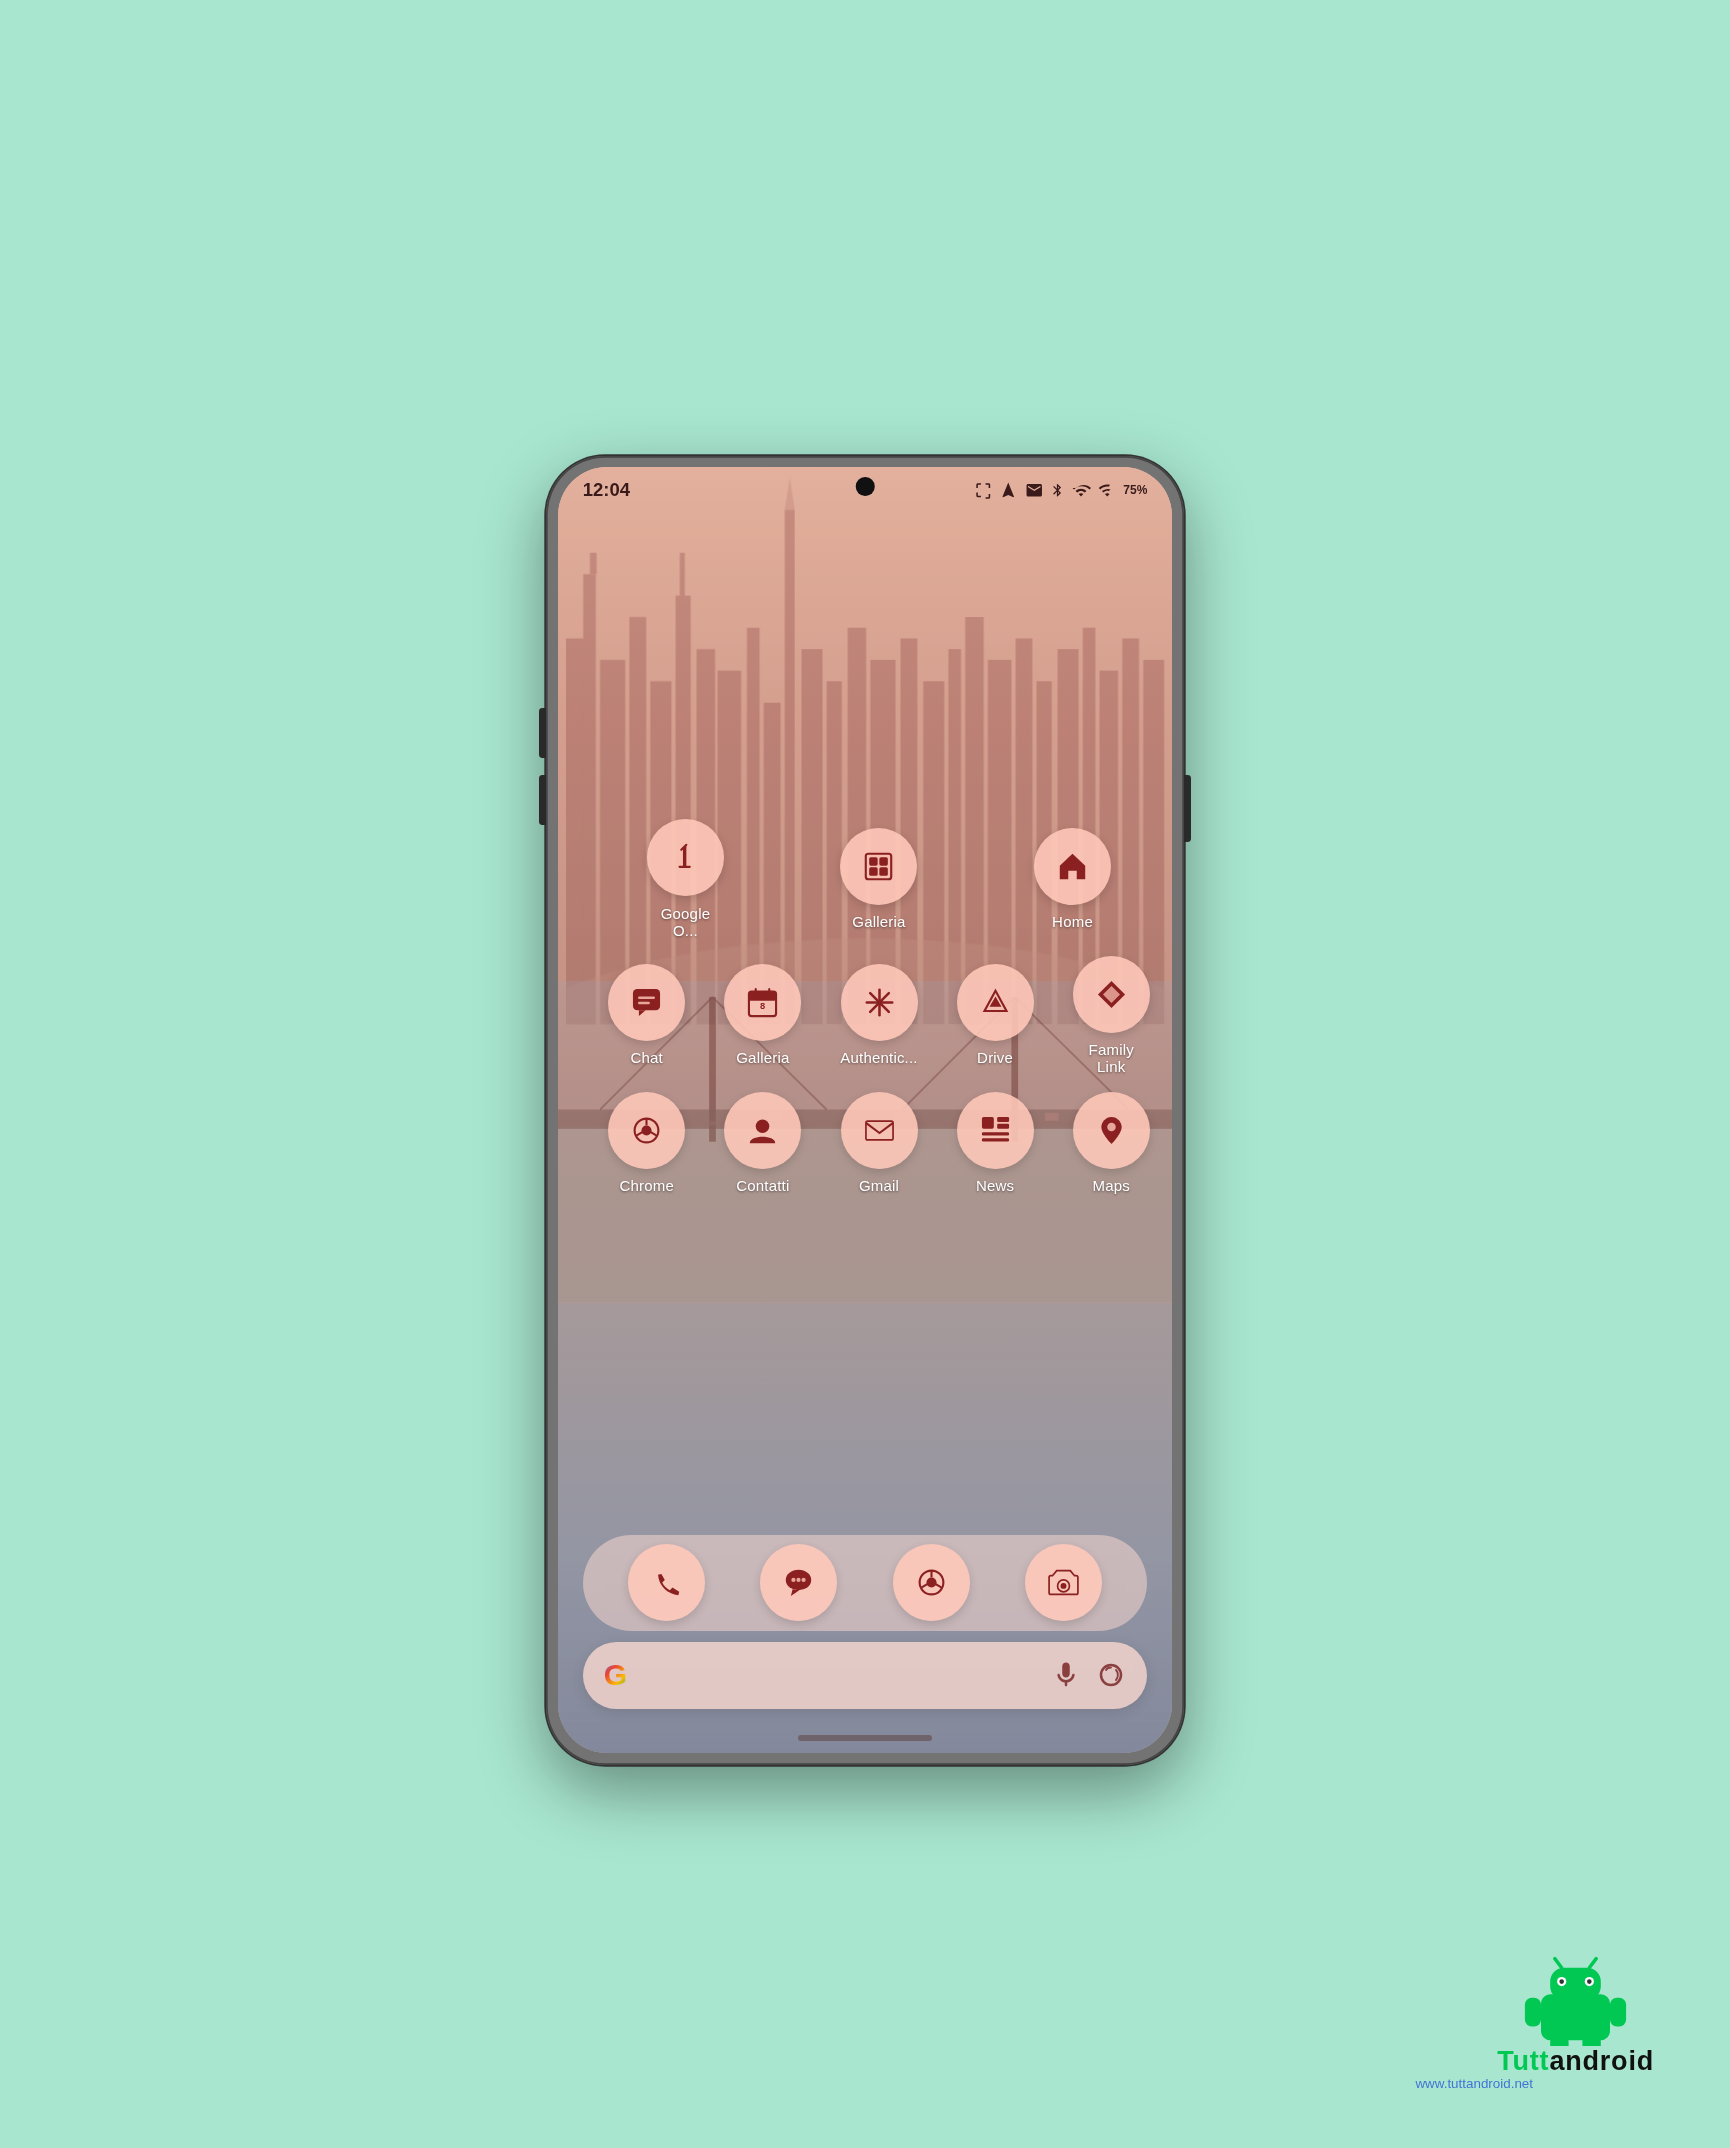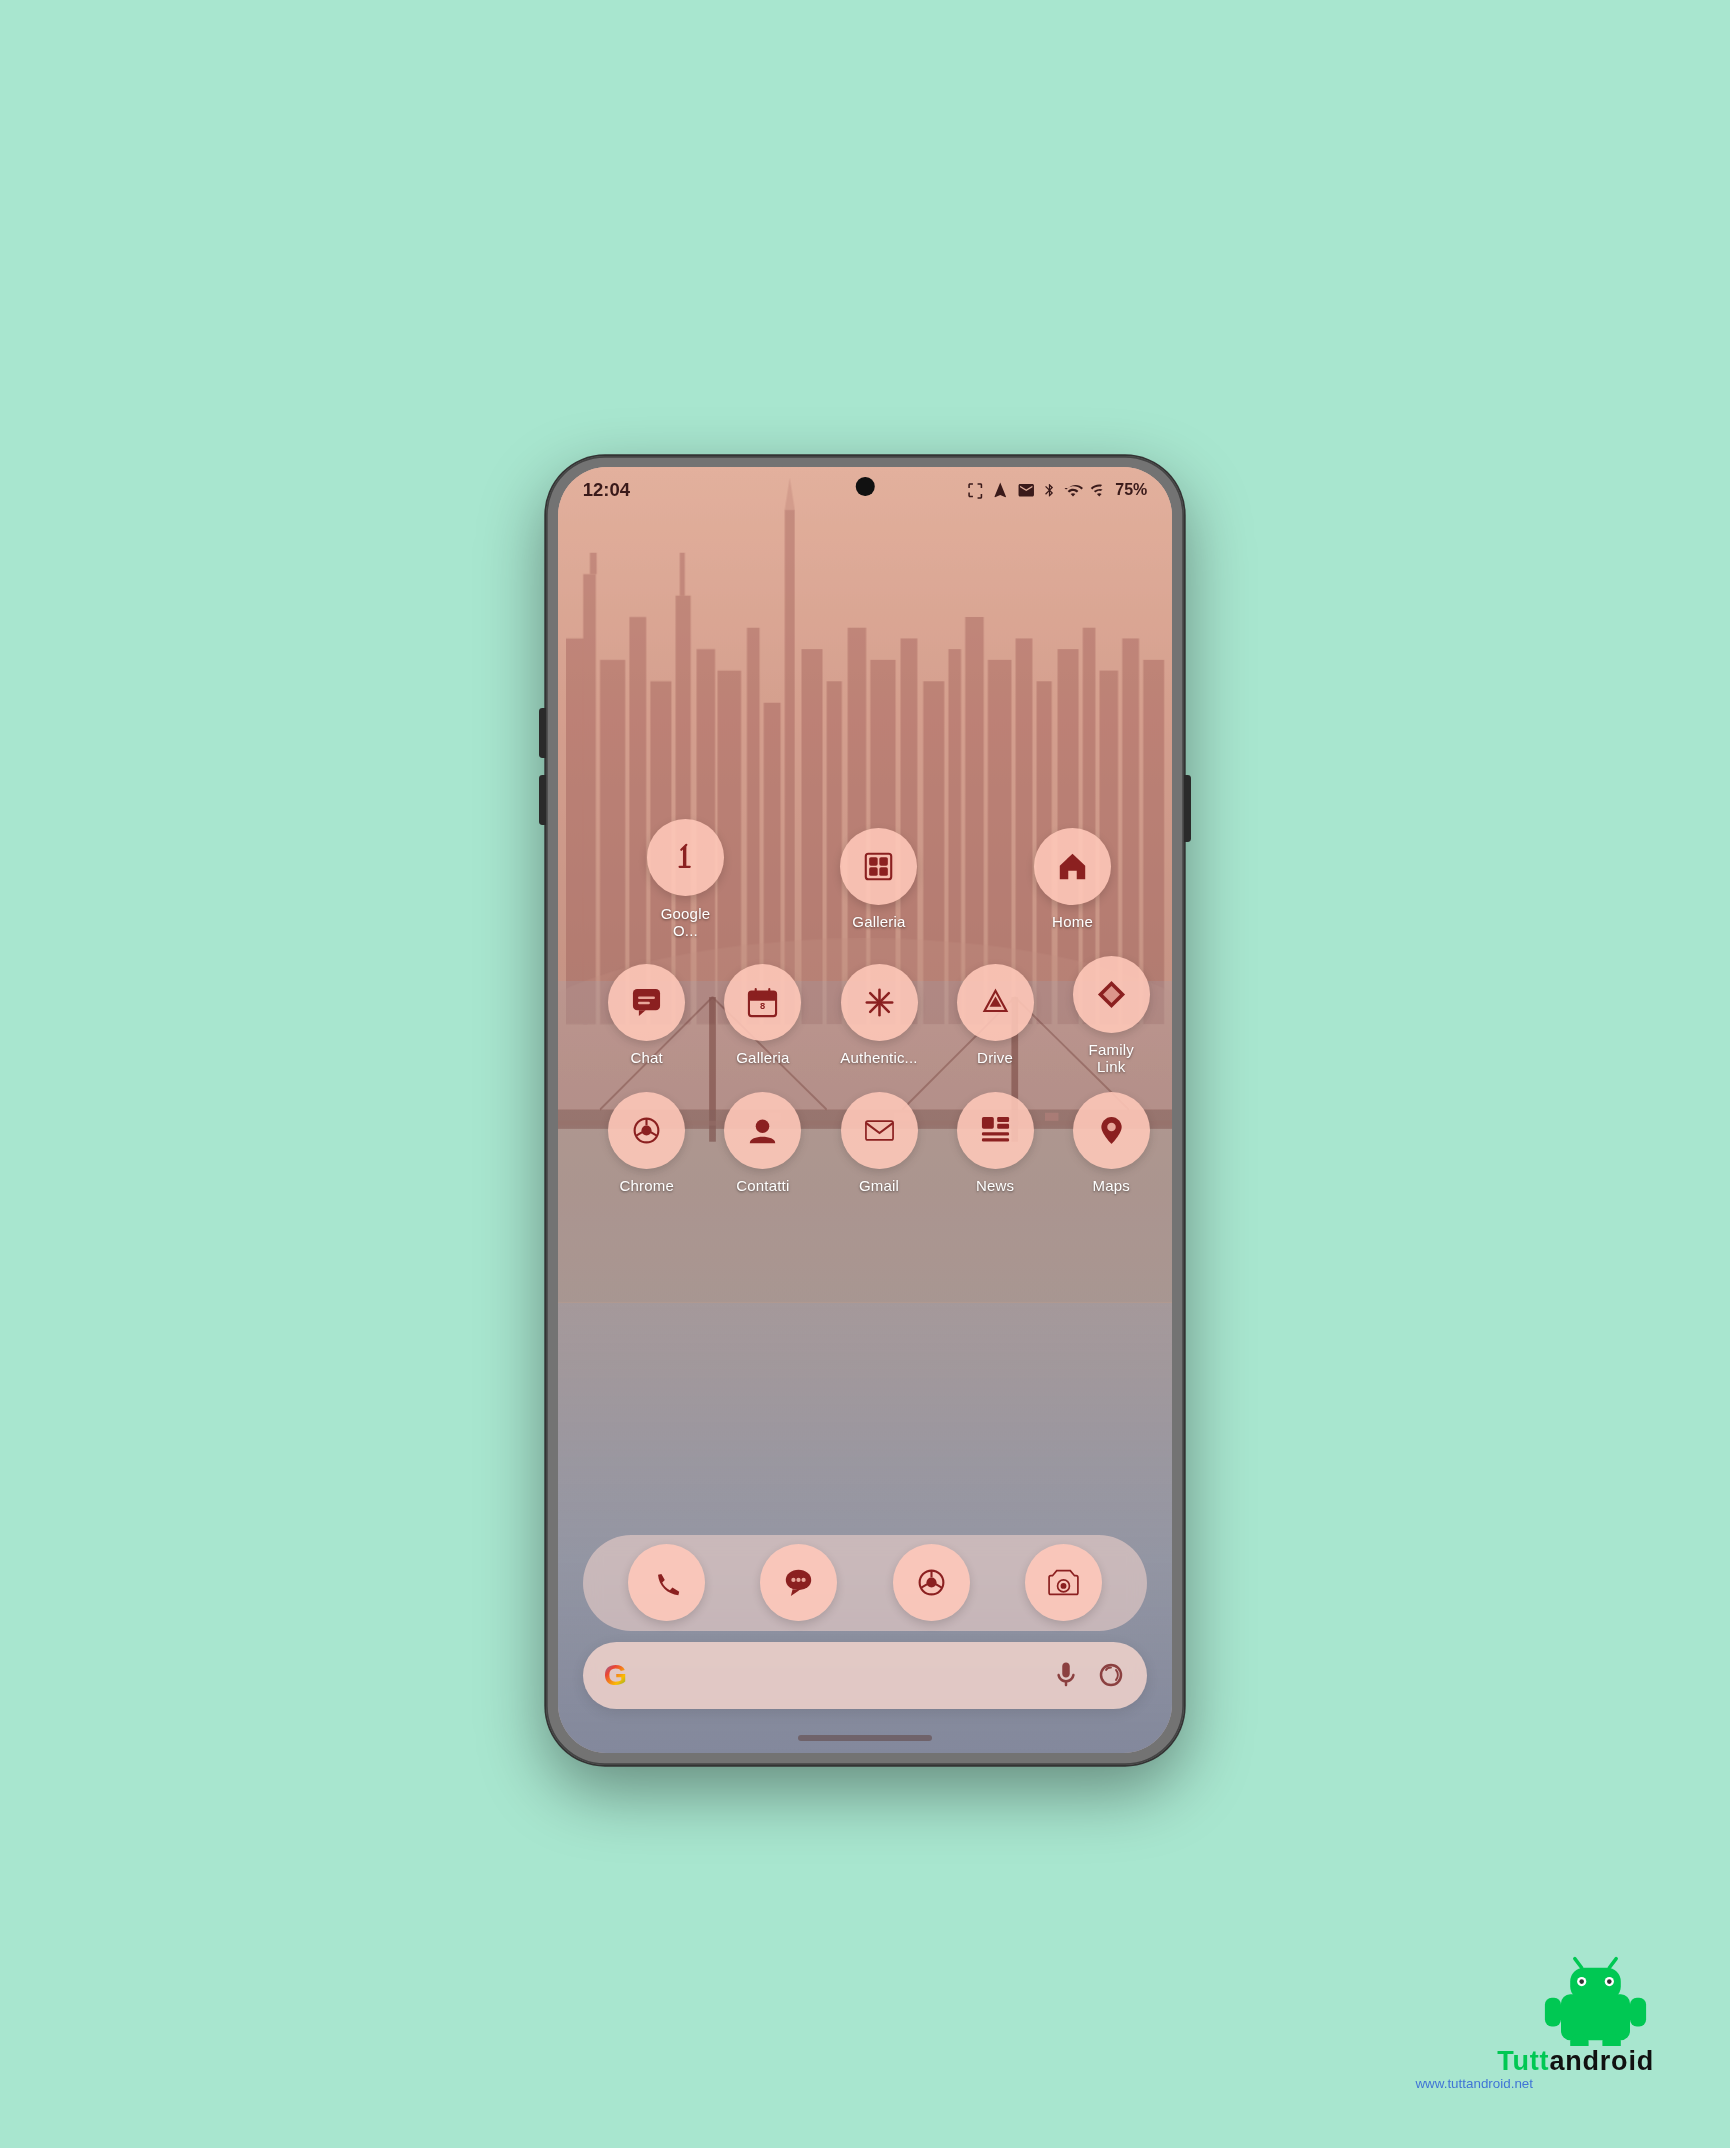--- a/index.html
+++ b/index.html
@@ -379,21 +379,21 @@
           </svg>
 
           <svg width="20" height="18.5" viewBox="0 0 24 24" fill="#3a1a1a">
             <path d="M1 9l2 2c5.52-5.52 14.48-5.52 20 0l2-2C19.93 3.93 11.07 3.93 6 9zm8 8l3 3 3-3c-1.65-1.66-4.34-1.66-6 0zm-4-4l2 2c2.76-2.76 7.24-2.76 10 0l2-2C15.14 9.14 8.87 9.14 5 13z"></path>
           </svg>
 
           <svg width="18.5" height="18.5" viewBox="0 0 24 24" fill="#3a1a1a">
             <path d="M1 9l2 2c2.88-2.88 6.79-4.08 10.53-3.62l2.19-2.19C10.4 3.72 4.74 5.55 1 9zm8 8l3 3 3-3c-1.66-1.65-4.34-1.65-6 0zm-4-4l2 2c1.93-1.93 4.62-2.6 7.08-2.02L16.27 11C13.18 9.7 9.49 10.27 5 13z"></path>
           </svg>
 
-          <span style="font-size:16px;font-weight:600;color:#3a1a1a;">75%</span>
+          <span style="font-size:12px;font-weight:600;color:#3a1a1a;">75%</span>
         </div>
       </div>
 
       <div class="camera-notch"></div>
 
       <div class="app-grid-container">
 
         <div class="app-row">
           <div class="app-icon">
             <div class="app-icon-circle">
@@ -611,21 +611,21 @@
           </svg>
         </div>
       </div>
 
       <div class="home-indicator"></div>
 
     </div>
   </div>
 </div>
 
-<div style="position:absolute;bottom:71px;right:76px;display:flex;flex-direction:column;align-items:flex-end;">
+<div style="position:absolute;bottom:71px;right:76px;display:flex;flex-direction:column;align-items:center;">
 
   <svg width="117" height="92" viewBox="0 0 100 80">
 
     <rect x="20" y="35" width="60" height="40" rx="8" fill="#00c853"></rect>
 
     <rect x="28" y="12" width="44" height="28" rx="12" fill="#00c853"></rect>
 
     <circle cx="38" cy="24" r="4" fill="white"></circle>
     <circle cx="62" cy="24" r="4" fill="white"></circle>
 

